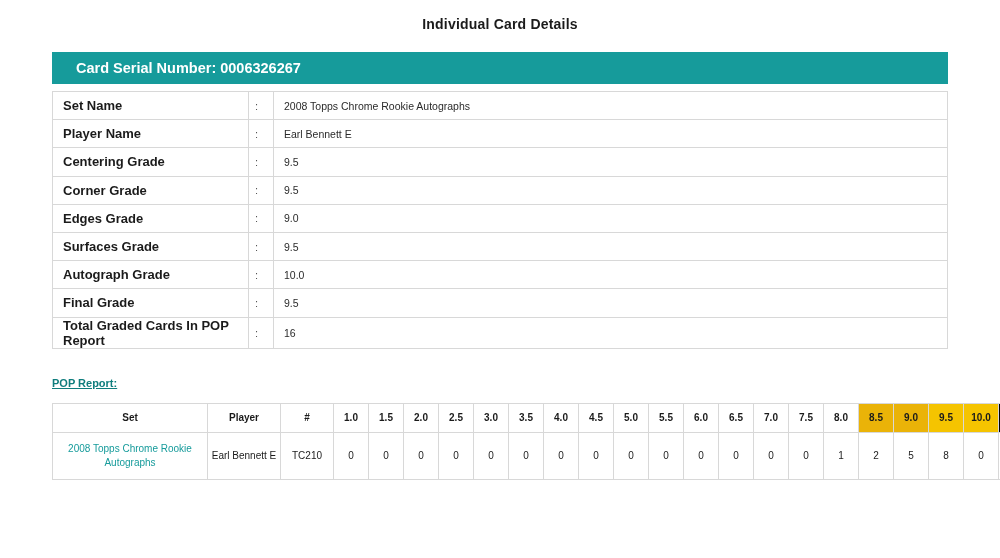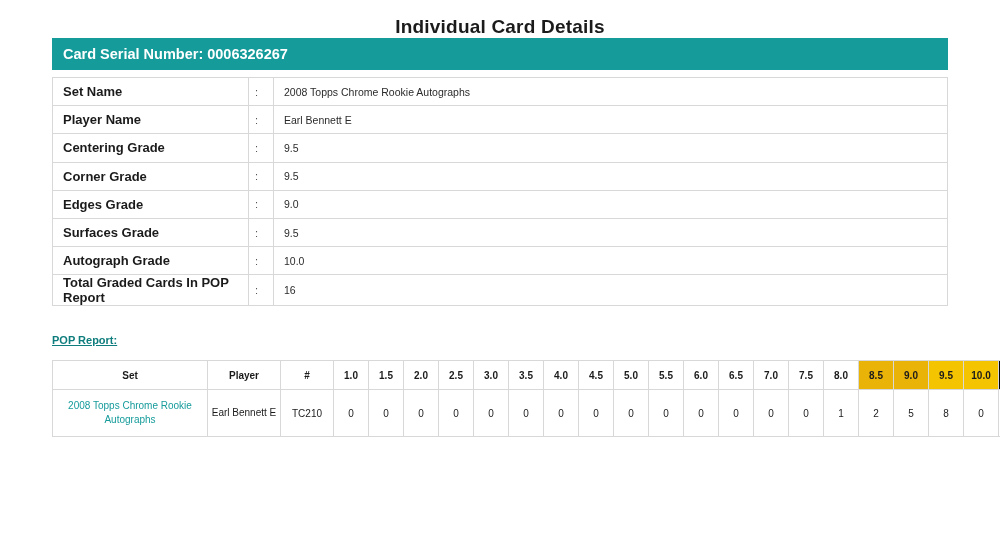--- a/index.html
+++ b/index.html
@@ -10,36 +10,37 @@
   }
   #page {
     position: relative;
     width: 1000px;
     height: 558px;
     background: #ffffff;
     overflow: hidden;
   }
   .page-title {
     text-align: center;
-    font-size: 19px;
+    font-size: 14px;
     font-weight: bold;
     color: #1b1b1b;
     padding-top: 16px;
     letter-spacing: 0.2px;
   }
   .content {
     margin: 0 52px 0 52px;
   }
   
   .serial-banner {
+    margin-top: 20px;
     background: #169b9b;
     color: #ffffff;
     font-size: 14.5px;
     font-weight: bold;
-    padding: 9px 0 9px 11px;
+    padding: 9px 0 9px 24px;
     box-sizing: border-box;
     height: 32px;
     line-height: 14px;
   }
   
   table.details {
     width: 100%;
     border-collapse: collapse;
     margin-top: 7px;
     table-layout: fixed;
@@ -158,20 +159,25 @@
         </tr>
         <tr>
           <td class="label">Surfaces Grade</td>
           <td class="colon">:</td>
           <td class="value">9.5</td>
         </tr>
         <tr>
           <td class="label">Autograph Grade</td>
           <td class="colon">:</td>
           <td class="value">10.0</td>
+        </tr>
+        <tr>
+          <td class="label">Final Grade</td>
+          <td class="colon">:</td>
+          <td class="value">9.5</td>
         </tr>
         <tr>
           <td class="label">Total Graded Cards In POP Report</td>
           <td class="colon">:</td>
           <td class="value">16</td>
         </tr>
       </tbody>
     </table>
 
     <a class="pop-heading" href="#">POP Report:</a>

